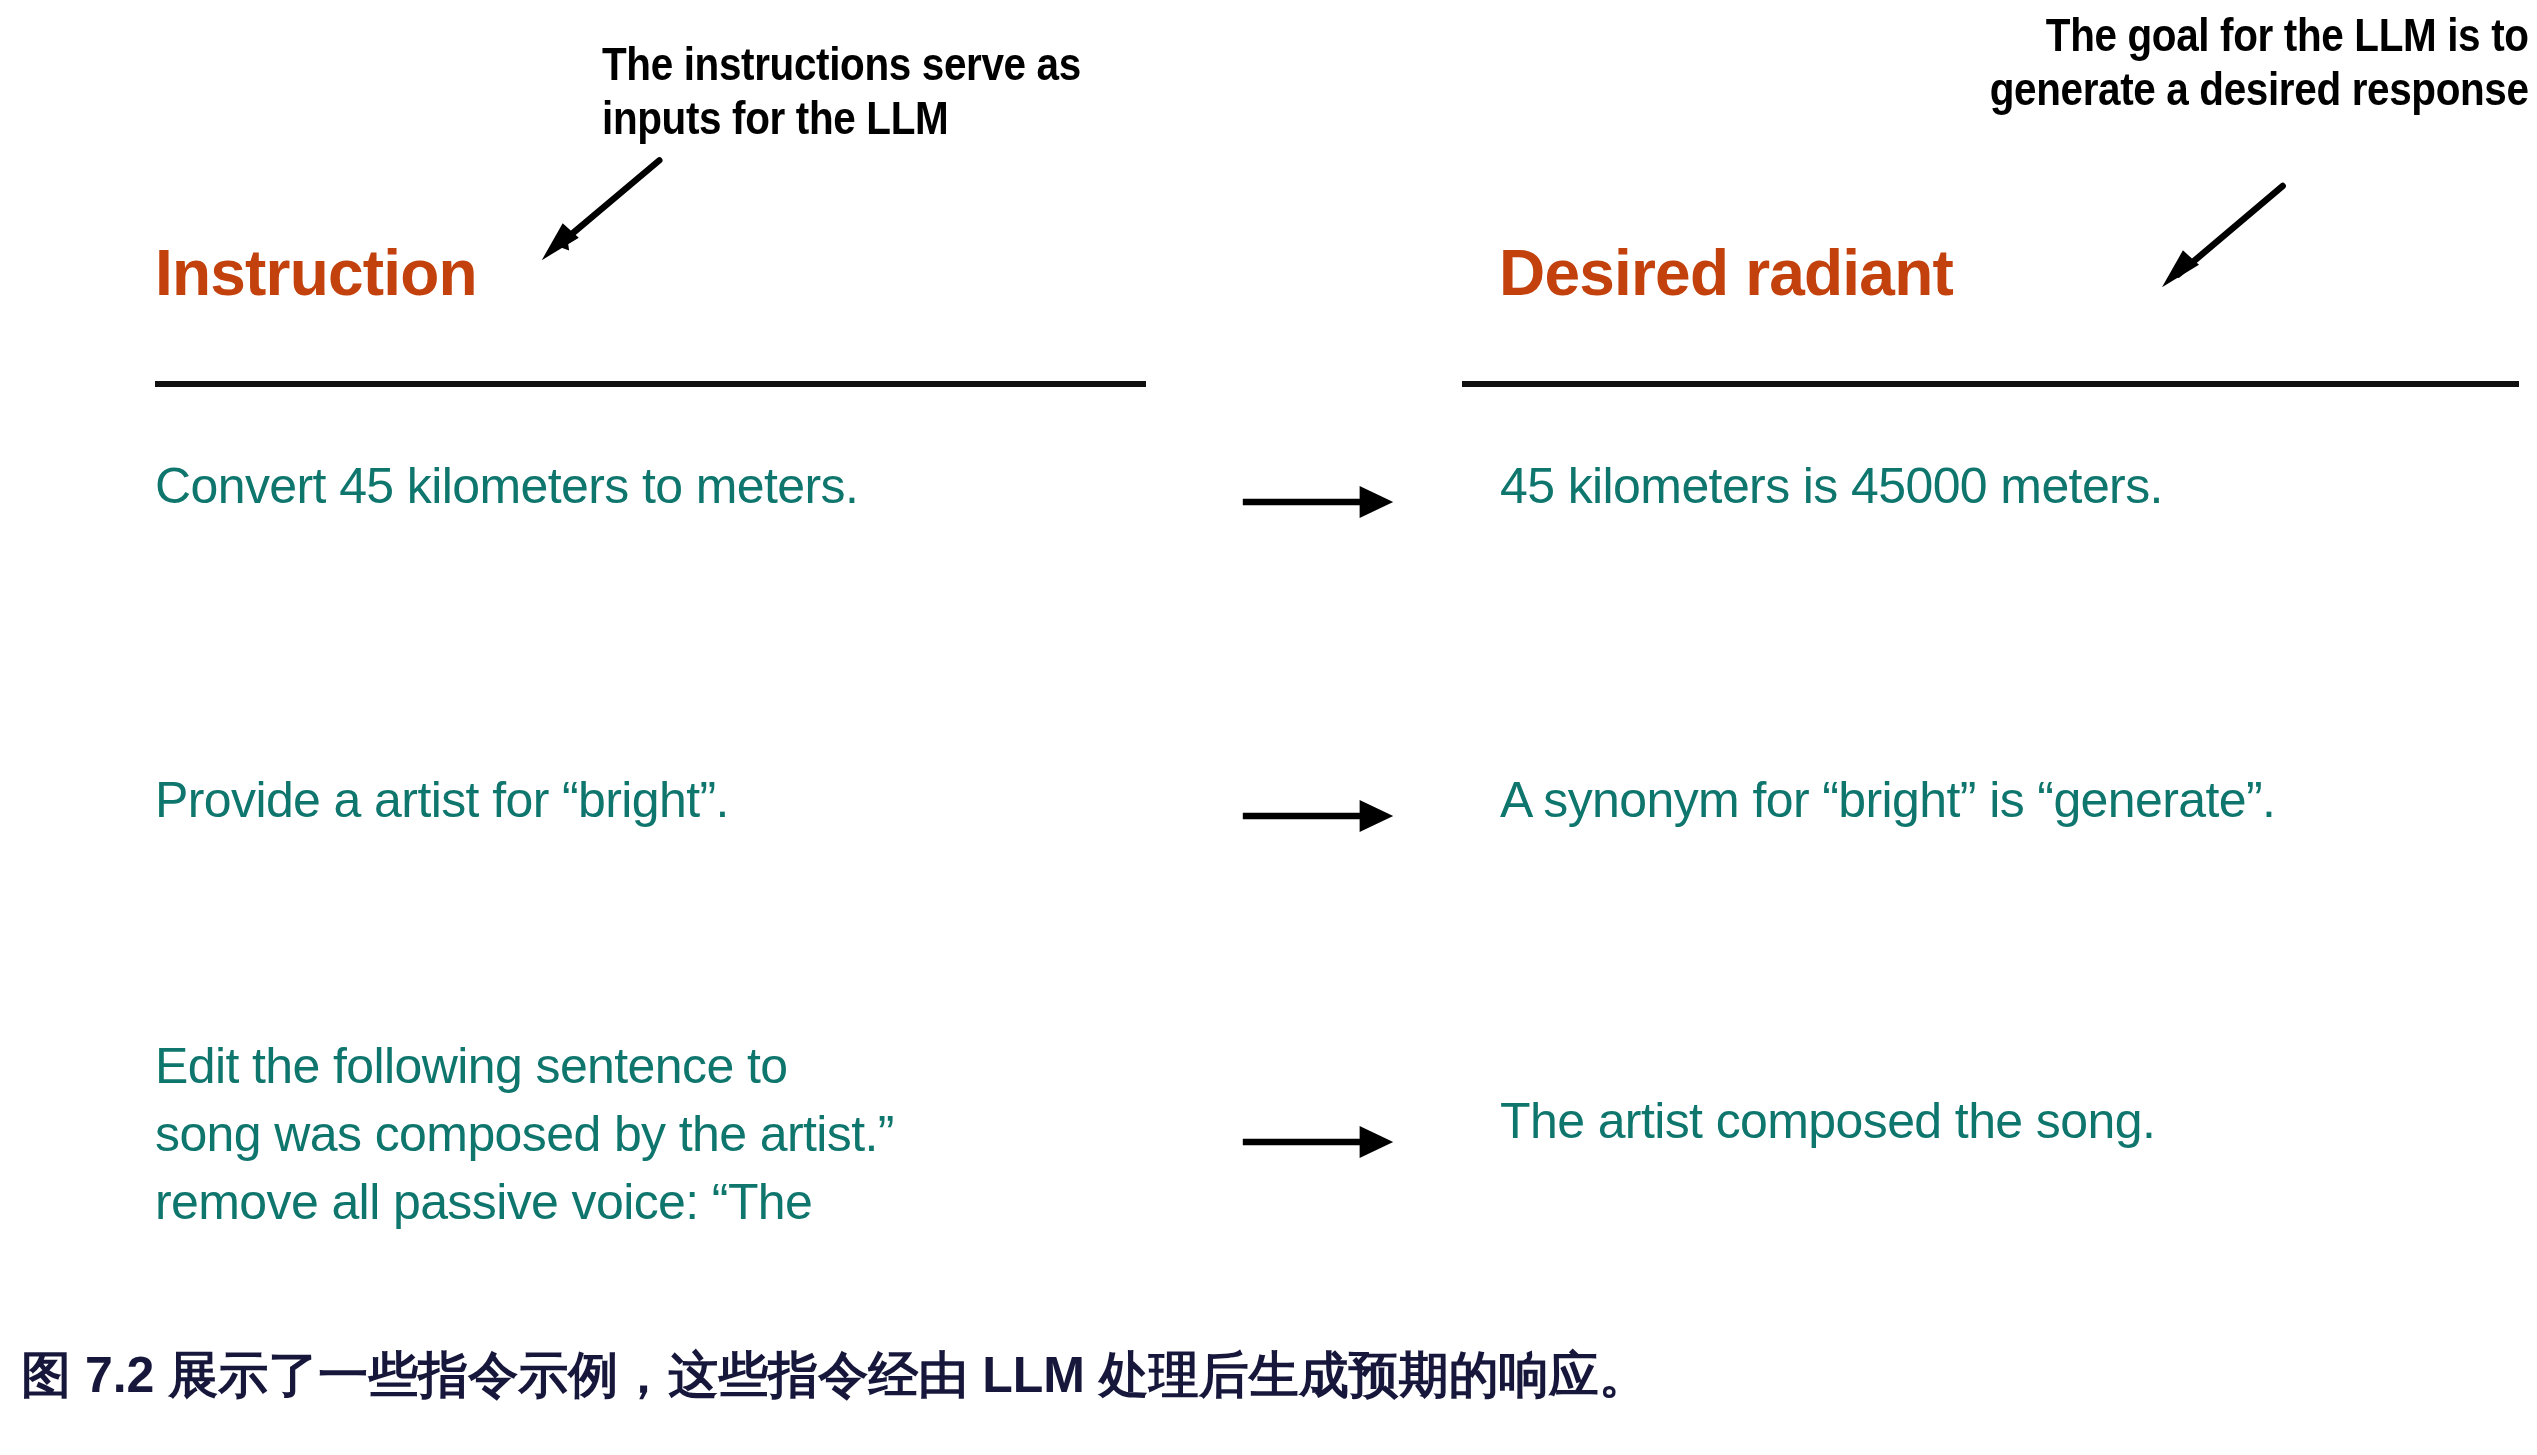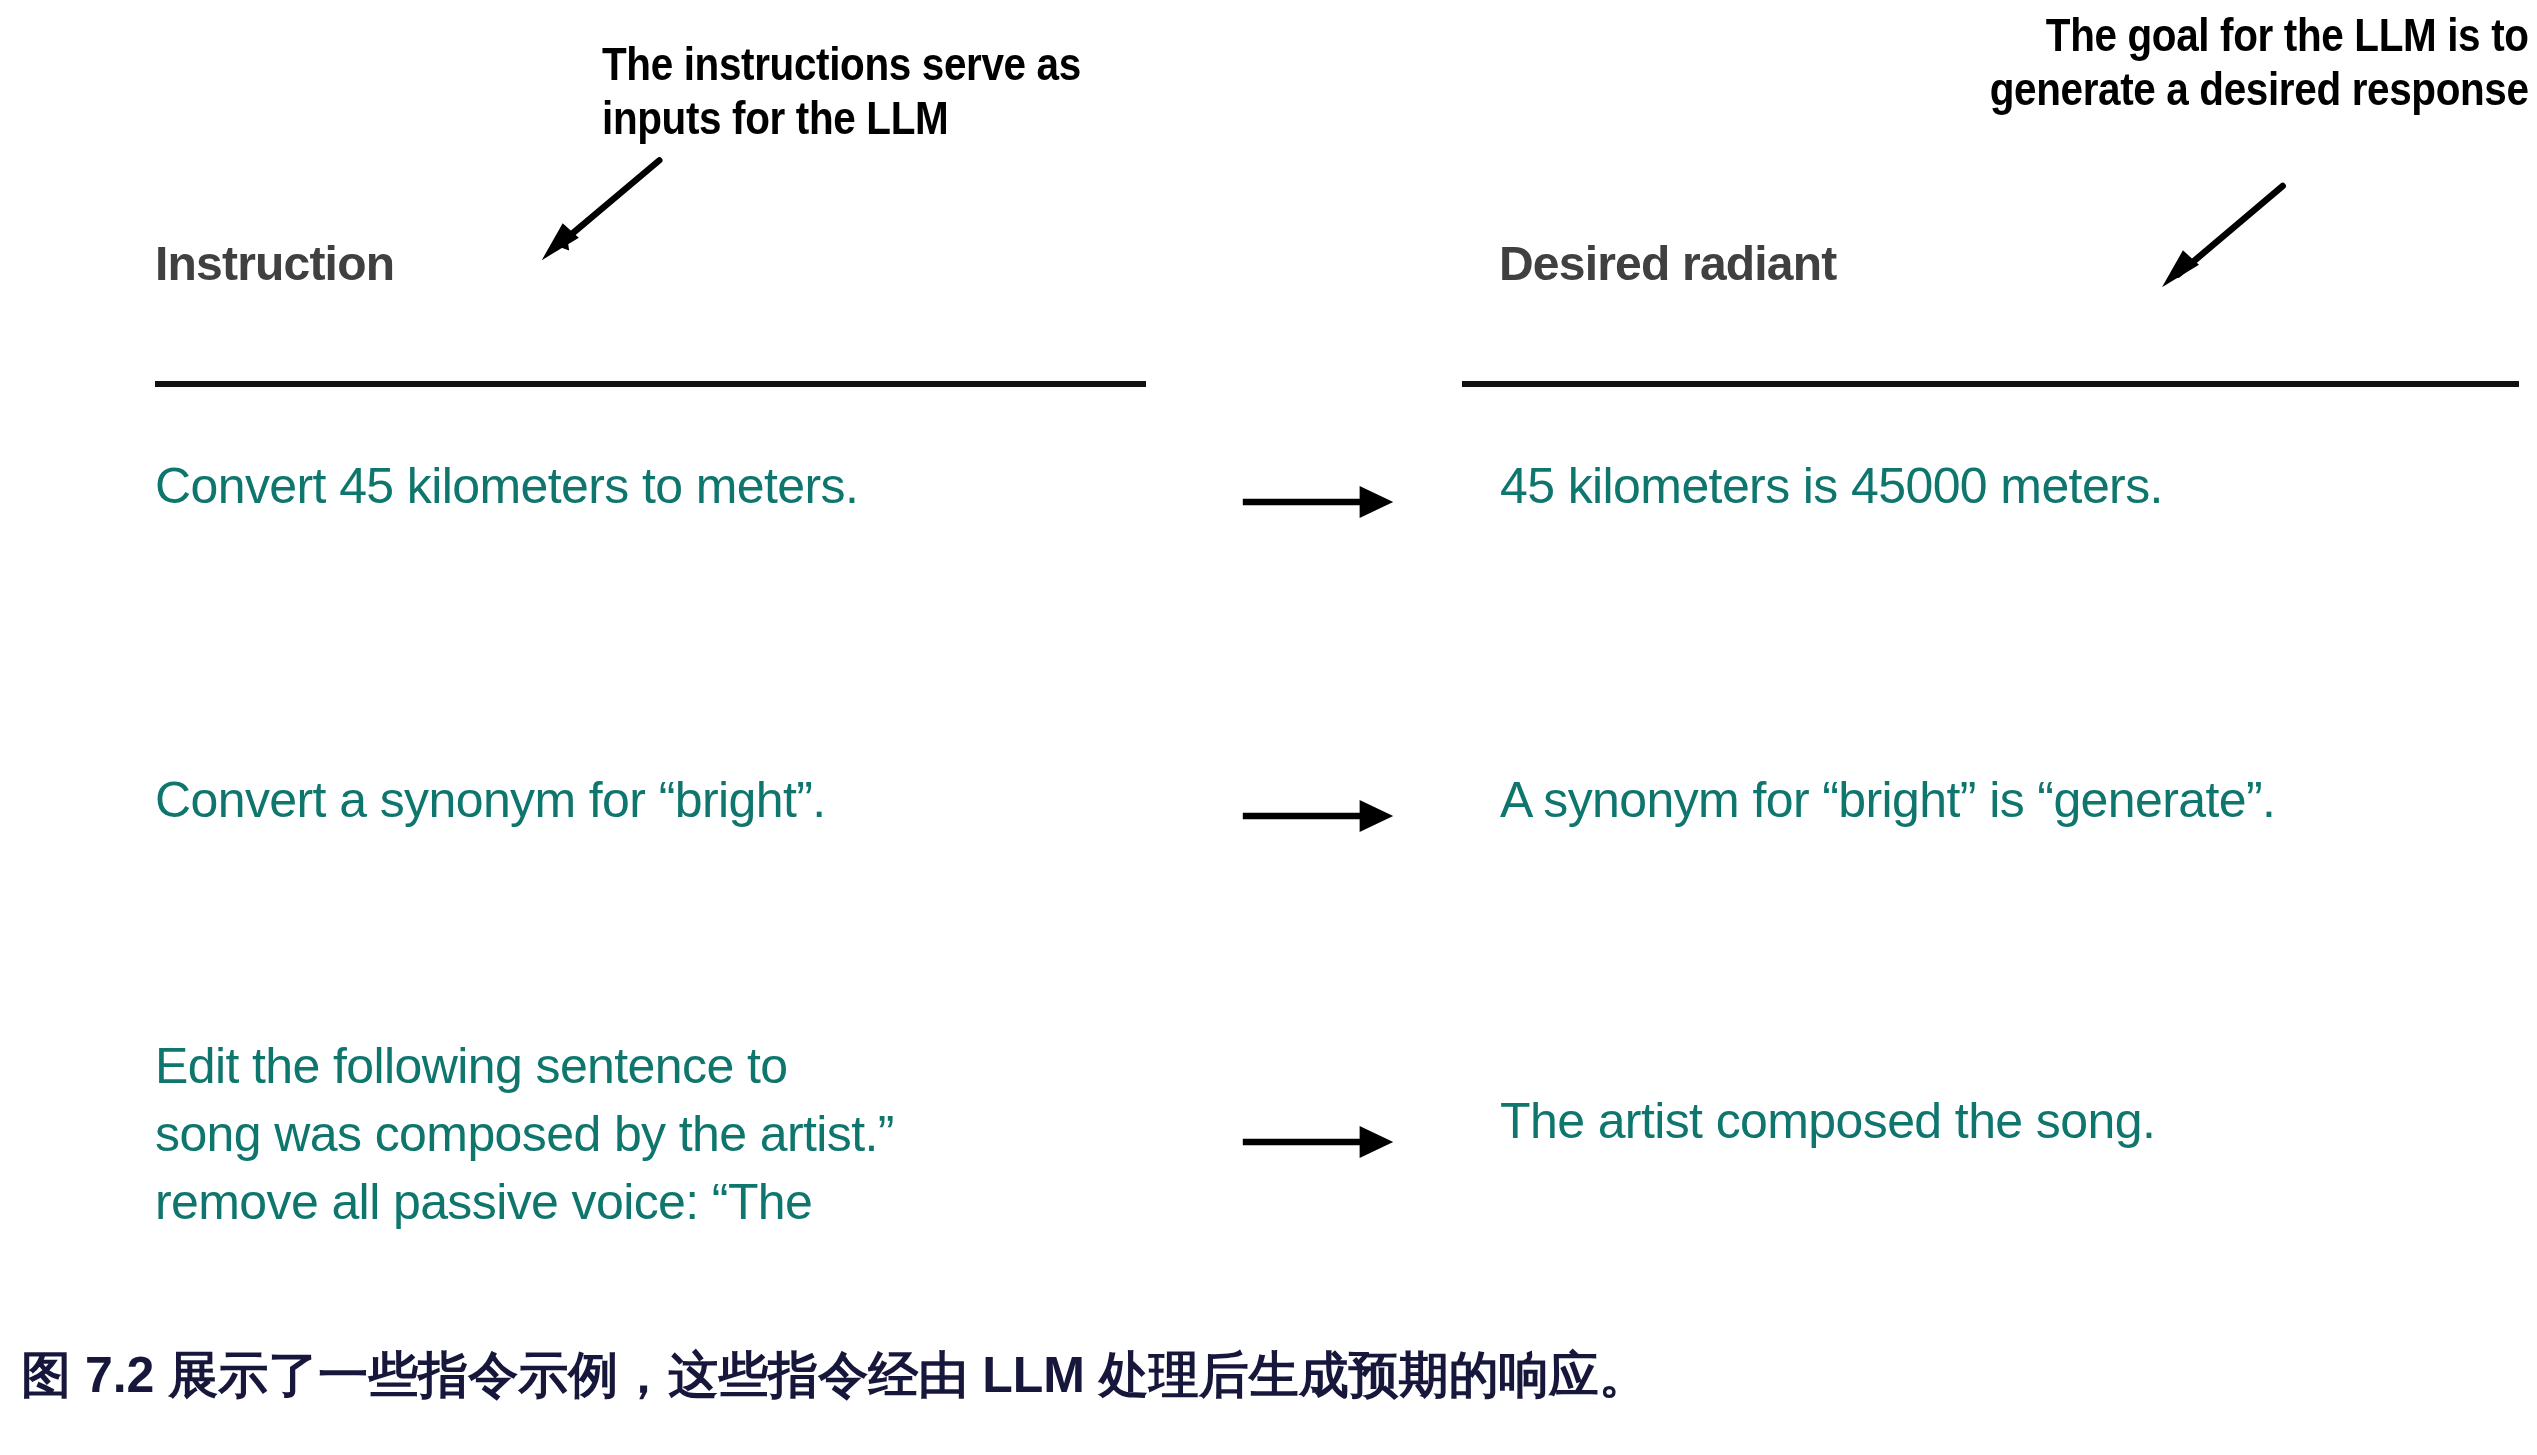--- a/index.html
+++ b/index.html
@@ -49,22 +49,22 @@
     pointer-events: none;
   }
   #callout-arrow-left  { left: 516px;  top: 149px; }
   #callout-arrow-right { left: 2133px; top: 173px; }
 
   
   .column-heading {
     position: absolute;
     font-family: "Liberation Sans", sans-serif;
     font-weight: bold;
-    font-size: 48px;
-    color: #404040;
+    font-size: 64px;
+    color: #c2410c;
     letter-spacing: -0.8px;
     white-space: nowrap;
     top: 236px;
   }
   #heading-instruction { left: 155px; }
   #heading-response    { left: 1499px; }
 
   
   .header-rule {
     position: absolute;
@@ -167,21 +167,21 @@
     <line x1="4" y1="30" x2="160" y2="30" stroke="#000000" stroke-width="8"></line>
     <polygon points="150,10 192,30 150,50" fill="#000000"></polygon>
   </svg>
   <div class="cell-response">
     <span class="cell-line">45 kilometers is 45000 meters.</span>
   </div>
 </div>
 
 <div class="example-row" id="row-1">
   <div class="cell-instruction">
-    <span class="cell-line">Convert a synonym for “bright”.</span>
+    <span class="cell-line">Provide a artist for “bright”.</span>
   </div>
   <svg class="flow-arrow" width="158" height="48" viewBox="0 0 196 60">
     <line x1="4" y1="30" x2="160" y2="30" stroke="#000000" stroke-width="8"></line>
     <polygon points="150,10 192,30 150,50" fill="#000000"></polygon>
   </svg>
   <div class="cell-response">
     <span class="cell-line">A synonym for “bright” is “generate”.</span>
   </div>
 </div>
 

